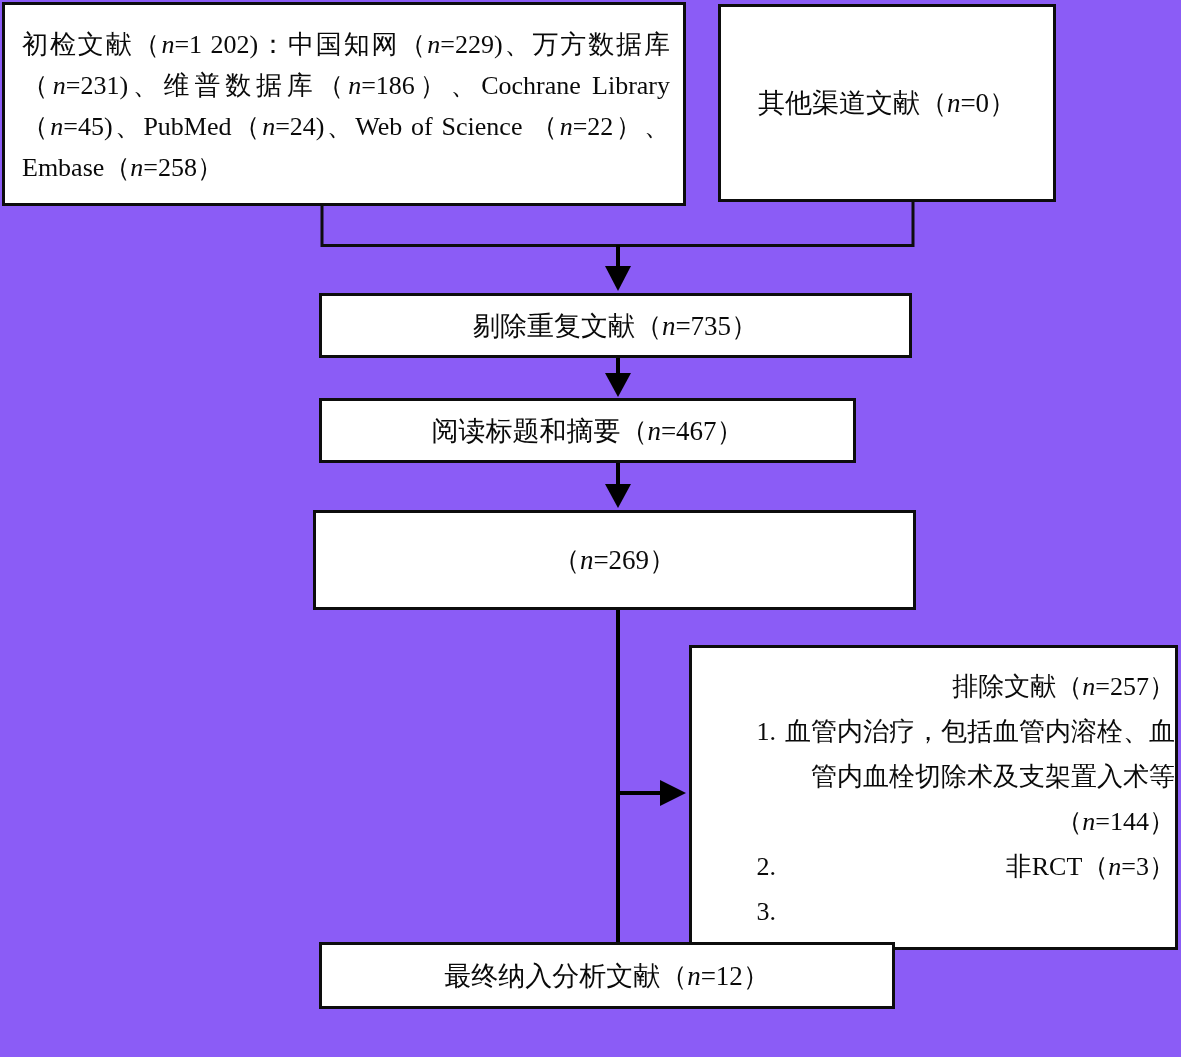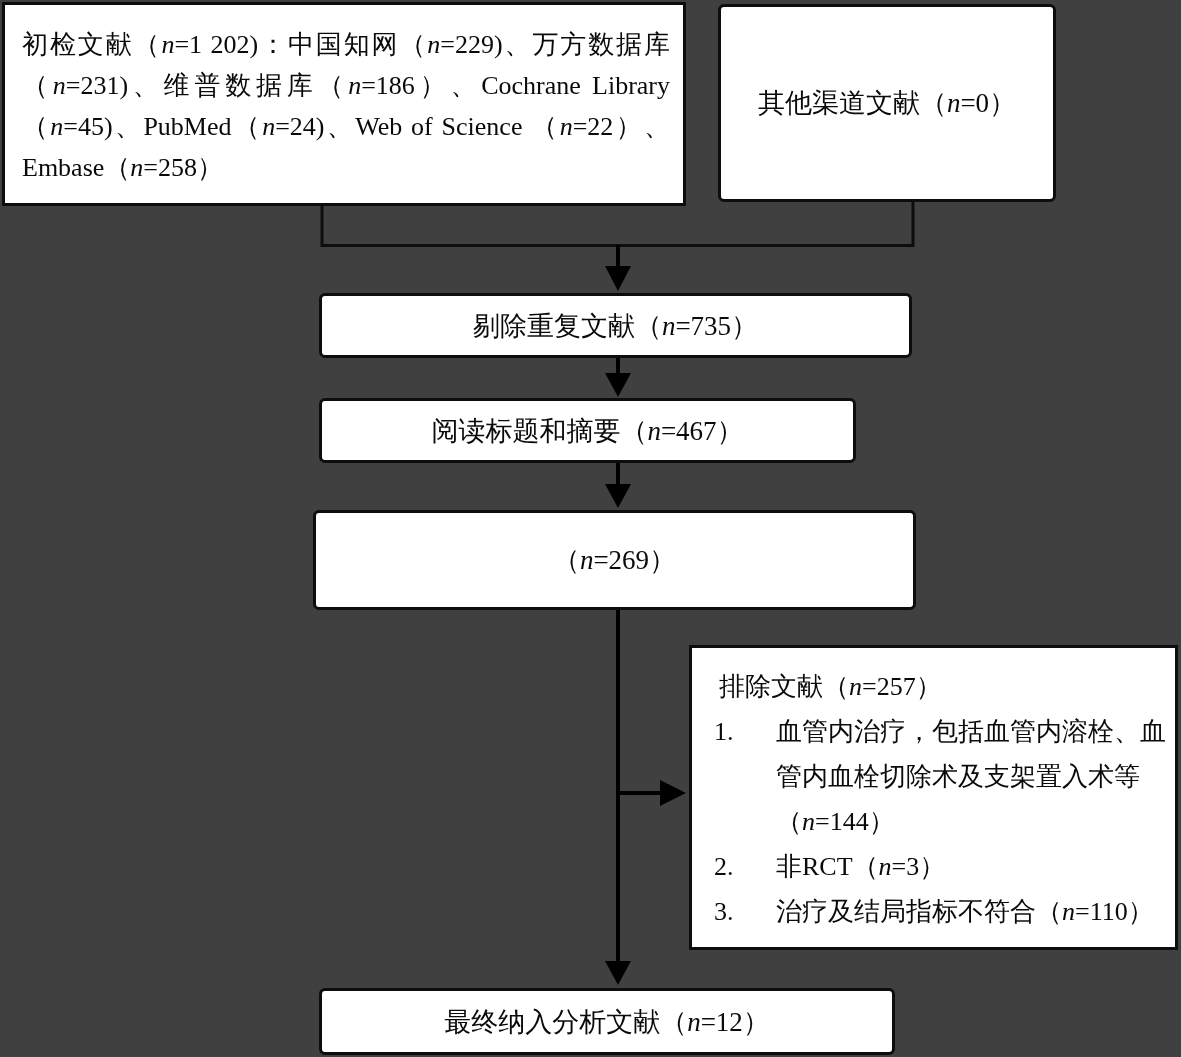--- a/index.html
+++ b/index.html
@@ -1,20 +1,20 @@
 <!DOCTYPE html>
 <html><head>
 <meta charset="utf-8">
 <style>
   html, body { margin: 0; padding: 0; background: #ffffff; }
   .canvas {
     position: relative;
     width: 1181px;
     height: 1057px;
-    background: #404040;
+    background: #8b5cf6;
     color: #0a0a0a;
     font-family: "Liberation Serif", "DejaVu Serif", serif;
     overflow: hidden;
   }
   .connectors {
     position: absolute;
     left: 0; top: 0;
     width: 1181px; height: 1057px;
   }
   .connectors * { stroke-linecap: butt; }
@@ -24,47 +24,48 @@
     background: #ffffff;
     border: 3px solid #0d0d0d;
   }
   .center {
     display: flex;
     flex-direction: column;
     align-items: center;
     justify-content: center;
     text-align: center;
   }
-  .fs { font-size: 27px; border-radius: 6px; }
+  .fs { font-size: 27px; }
   .it, .canvas i { font-style: italic; }
 
   
   .box-initial {
     left: 2px; top: 2px; width: 684px; height: 204px;
     font-size: 26px;
     padding: 19px 13px 0 17px;
   }
   .box-initial .ln {
     line-height: 41px;
     white-space: nowrap;
     text-align: justify;
     text-align-last: justify;
   }
   .box-initial .ln.last { text-align-last: left; }
 
   .box-other   { left: 718px; top: 4px;   width: 338px; height: 198px; }
   .box-dup     { left: 319px; top: 293px; width: 593px; height: 65px; }
   .box-abs     { left: 319px; top: 398px; width: 537px; height: 65px; }
   .box-full    { left: 313px; top: 510px; width: 603px; height: 100px; line-height: 42px; }
-  .box-final   { left: 319px; top: 988px; width: 576px; height: 67px; }
+  .box-final   { left: 319px; top: 942px; width: 576px; height: 67px; }
 
   .box-excluded {
     left: 689px; top: 645px; width: 489px; height: 305px;
     font-size: 26px;
     padding: 16px 0 0 22px;
+    text-align: right;
   }
   .box-excluded .ex-title { line-height: 45px; margin-left: 5px; }
   .ex-item { display: flex; line-height: 45px; }
   .ex-num  { width: 62px; flex: none; }
   .ex-text { width: 399px; }
 </style>
 </head>
 <body>
 
 <div class="canvas">
@@ -127,21 +128,20 @@
     <div class="ex-item">
       <div class="ex-num">1.</div>
       <div class="ex-text"><span>血管内治疗，包括血管内溶栓、血管内血栓切除术及支架置入术等（</span><span class="it">n</span><span>=144）</span></div>
     </div>
     <div class="ex-item">
       <div class="ex-num">2.</div>
       <div class="ex-text"><span>非RCT（</span><span class="it">n</span><span>=3）</span></div>
     </div>
     <div class="ex-item">
       <div class="ex-num">3.</div>
-      <div class="ex-text"><span>治疗及结局指标不符合（</span><span class="it">n</span><span>=110）</span></div>
     </div>
   </div>
 
   <div class="box box-final center fs">
     <div><span>最终纳入分析文献（</span><span class="it">n</span><span>=12）</span></div>
   </div>
 
 </div>
 
 </body></html>

